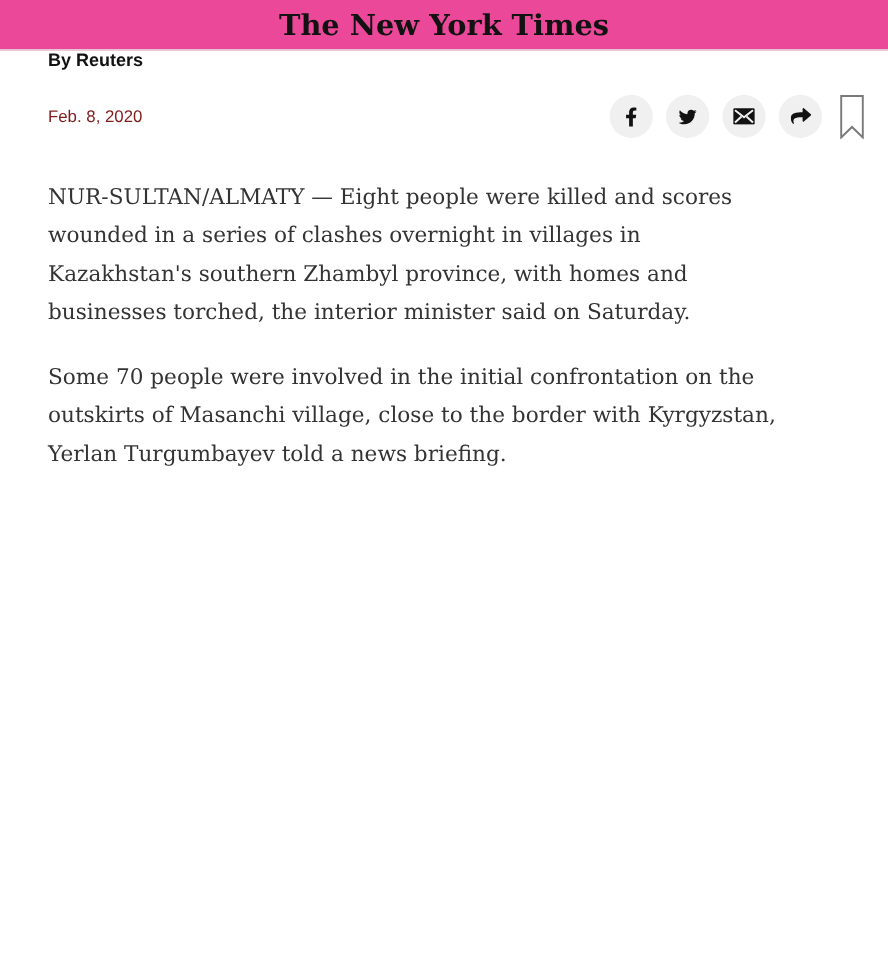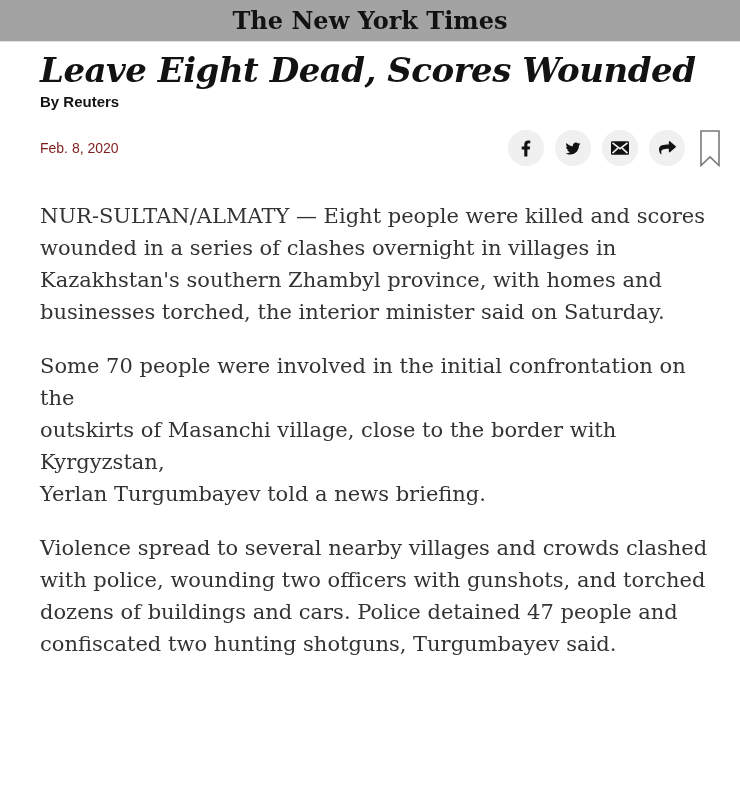--- a/index.html
+++ b/index.html
@@ -7,21 +7,21 @@
     margin: 0;
     padding: 0;
     background: #ffffff;
     width: 740px;
     overflow-x: hidden;
     font-family: "Liberation Sans", sans-serif;
   }
   .site-header {
     width: 740px;
     height: 42px;
-    background: #a3a3a3;
+    background: #ec4899;
     border-bottom: 1px solid #e2e2e2;
     display: flex;
     align-items: center;
     justify-content: center;
   }
   .masthead {
     font-family: "DejaVu Serif", serif;
     font-weight: 700;
     font-size: 24px;
     color: #121212;
@@ -82,37 +82,36 @@
     border: none;
     padding: 0;
     margin-left: 4px;
     cursor: pointer;
     display: flex;
     align-items: center;
   }
   .body-text { margin-top: 33px; }
   .body-text p {
     font-family: "DejaVu Serif", serif;
-    font-size: 21px;
+    font-size: 18px;
     line-height: 32px;
     color: #333333;
     white-space: pre-line;
     margin: 0 0 22px 0;
   }
 </style>
 </head>
 <body>
 
 <header class="site-header">
   <div class="masthead">The New York Times</div>
 </header>
 
 <main class="article">
 
-  <h1 class="headline">Leave Eight Dead, Scores Wounded</h1>
 
   <div class="byline">By Reuters</div>
 
   <div class="tools-row">
     <div class="date">Feb. 8, 2020</div>
 
     <div class="share-tools">
 
       <button class="icon-btn">
         <svg width="10" height="17" viewBox="0 0 320 512">
@@ -150,19 +149,15 @@
   </div>
 
   <section class="body-text">
     <p>NUR-SULTAN/ALMATY — Eight people were killed and scores
 wounded in a series of clashes overnight in villages in
 Kazakhstan's southern Zhambyl province, with homes and
 businesses torched, the interior minister said on Saturday.</p>
     <p>Some 70 people were involved in the initial confrontation on the
 outskirts of Masanchi village, close to the border with Kyrgyzstan,
 Yerlan Turgumbayev told a news briefing.</p>
-    <p>Violence spread to several nearby villages and crowds clashed
-with police, wounding two officers with gunshots, and torched
-dozens of buildings and cars. Police detained 47 people and
-confiscated two hunting shotguns, Turgumbayev said.</p>
   </section>
 
 </main>
 
 </body></html>

